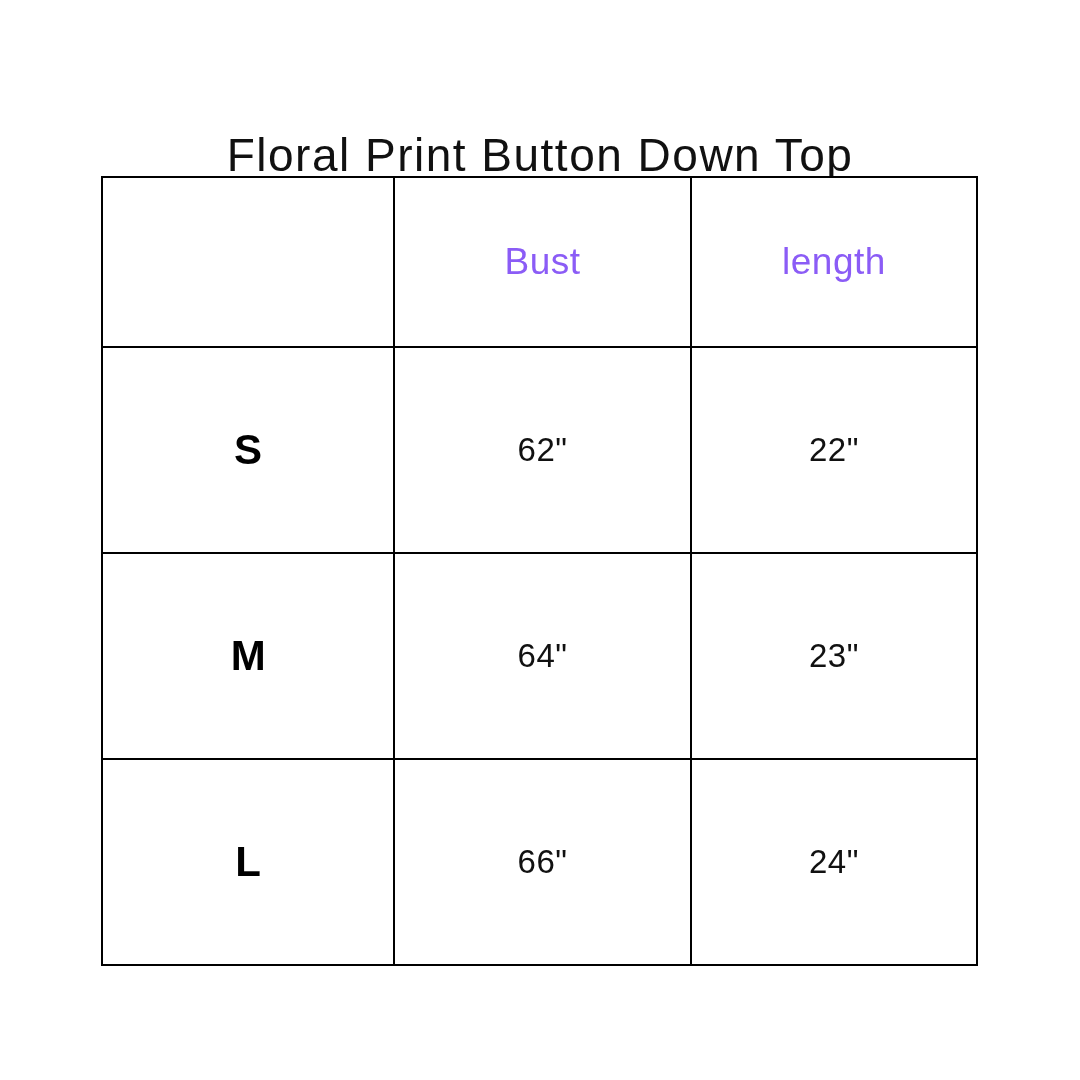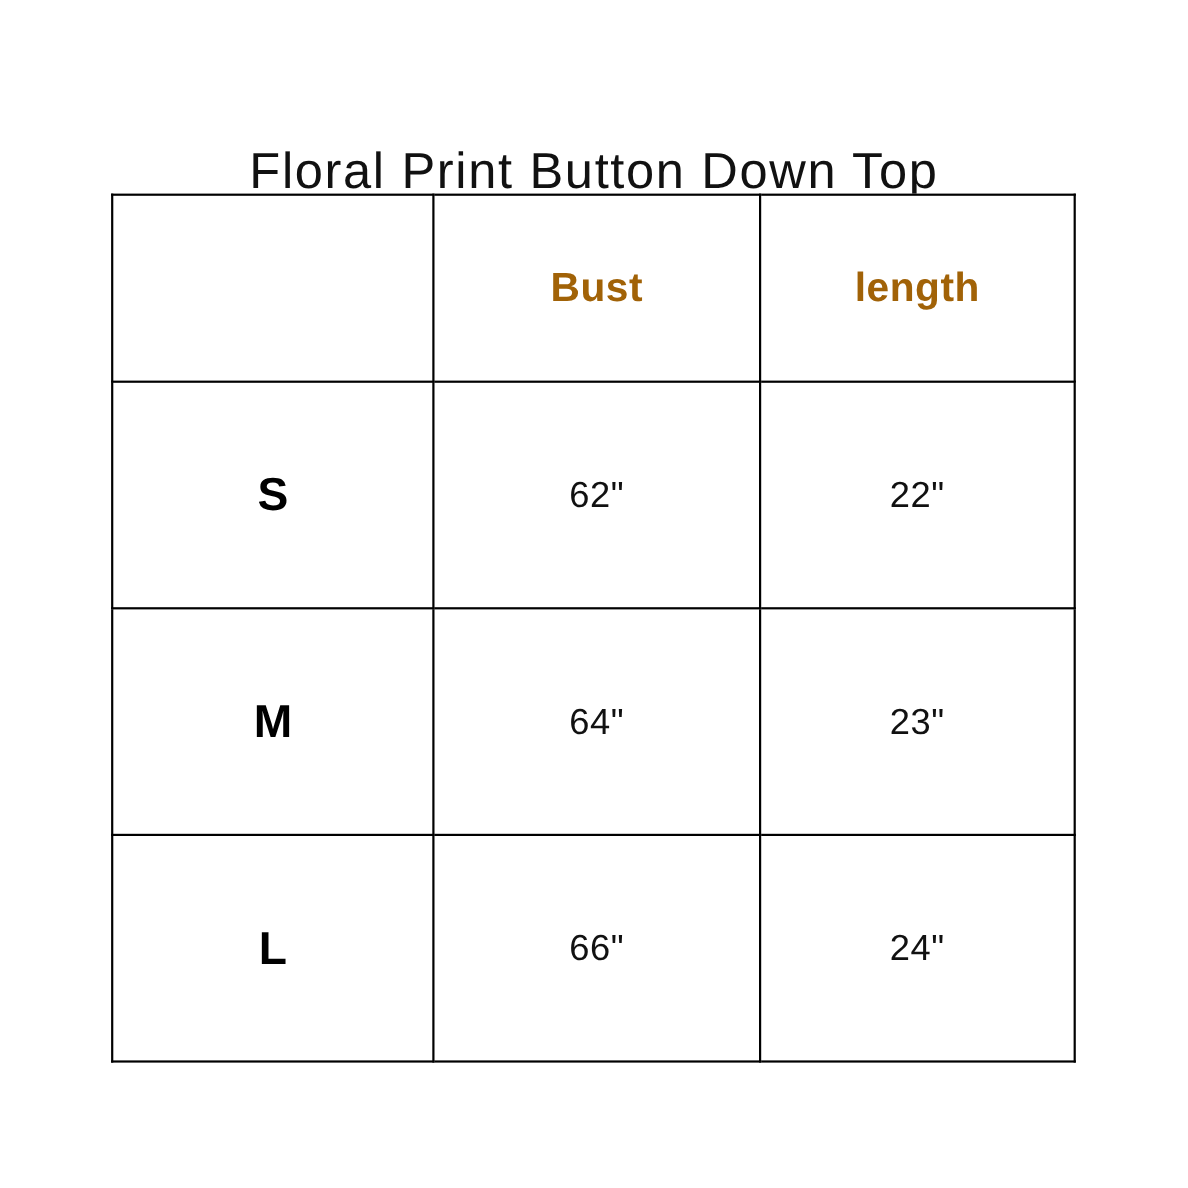--- a/index.html
+++ b/index.html
@@ -44,23 +44,23 @@
     vertical-align: middle;
     padding: 0;
   }
   tr.header-row { height: 170px; }
   tr.body-row   { height: 206px; }
   col.c1 { width: 33.4%; }
   col.c2 { width: 33.9%; }
   col.c3 { width: 32.7%; }
   .col-header {
     font-size: 37px;
-    font-weight: 700;
+    font-weight: 400;
     letter-spacing: 0.5px;
-    color: #a16207;
+    color: #8b5cf6;
   }
   .size-label {
     font-size: 42px;
     font-weight: 700;
     color: #000000;
   }
   .measure-value {
     font-size: 33px;
     font-weight: 300;
     letter-spacing: 0.5px;

